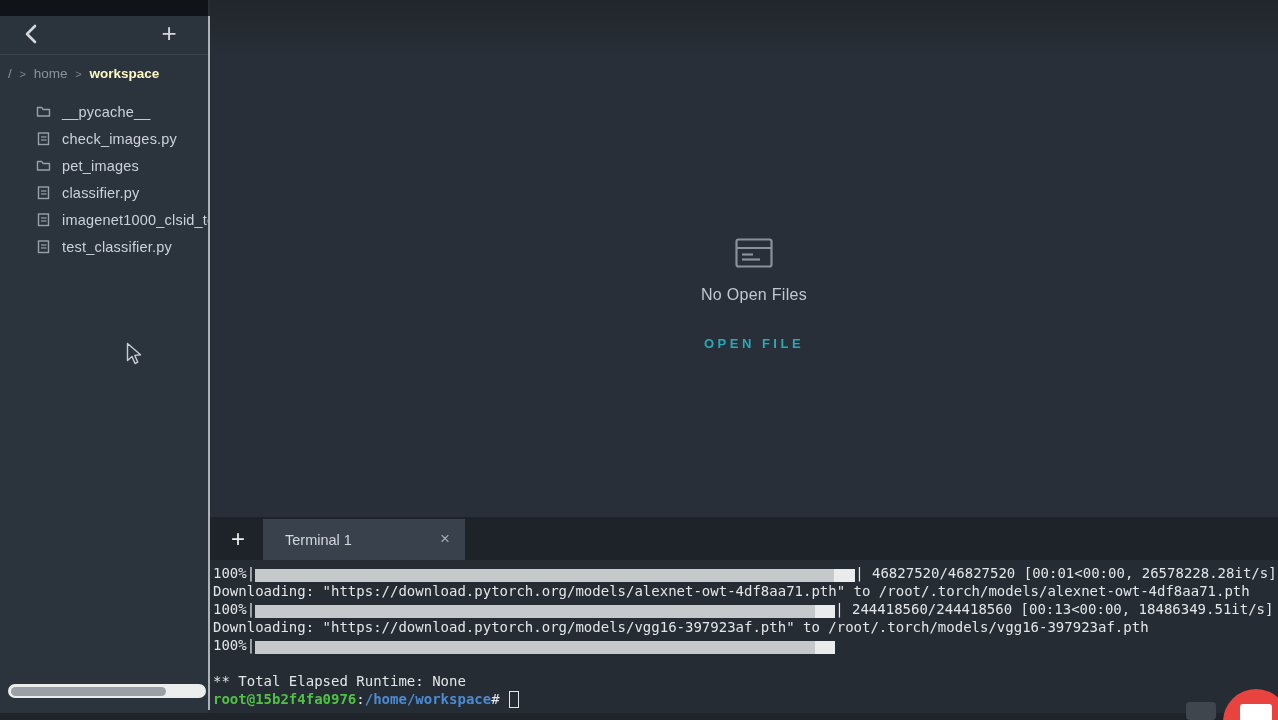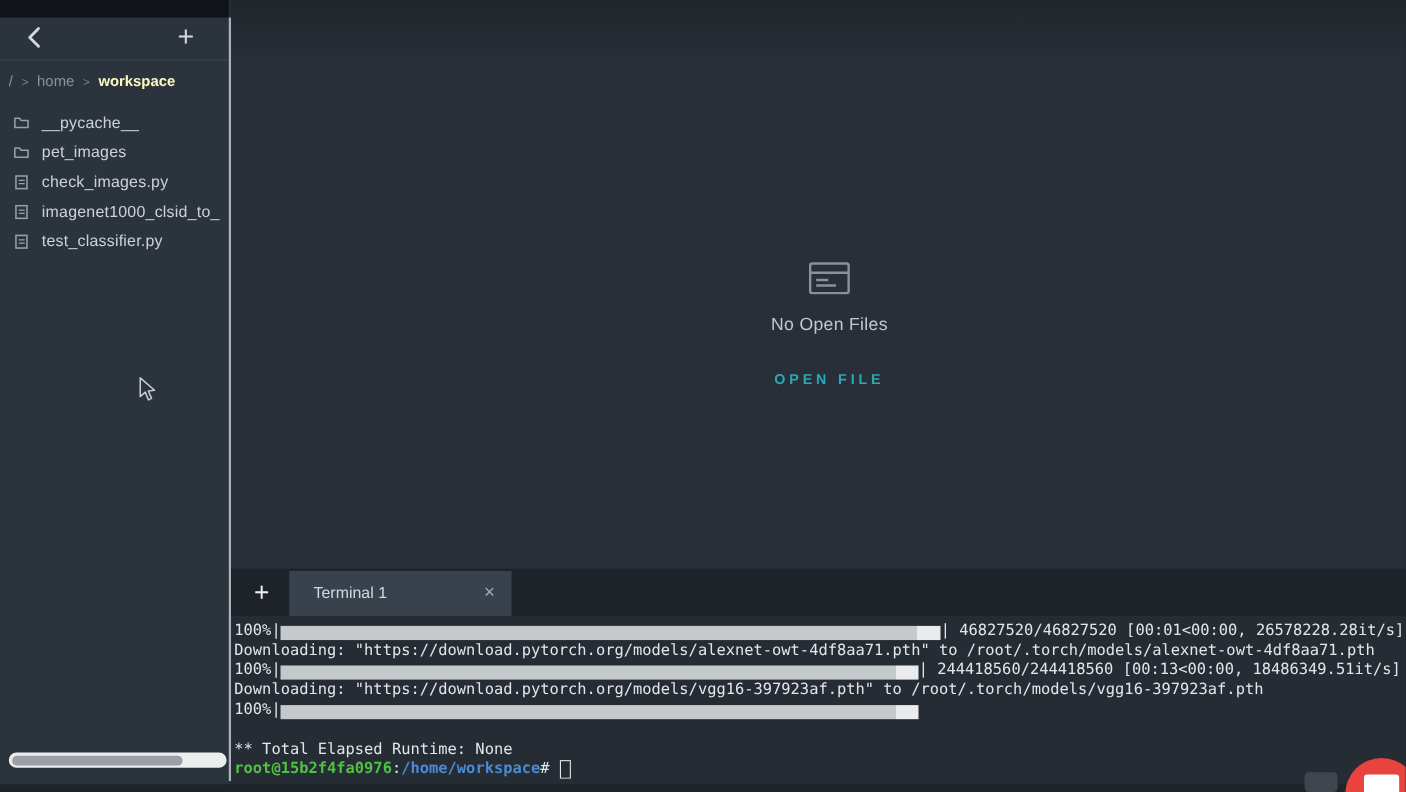--- a/index.html
+++ b/index.html
@@ -12,21 +12,21 @@
   .side-header{position:absolute;left:0;top:16px;width:208px;height:38px;border-bottom:1px solid #3a424c;}
   .back-btn{position:absolute;left:20px;top:4px;width:24px;height:28px;cursor:pointer;}
   .add-btn{position:absolute;left:155px;top:2px;width:28px;height:30px;color:#d3d7db;
            font-size:26px;font-weight:300;line-height:30px;text-align:center;cursor:pointer;}
   .breadcrumb{position:absolute;left:8px;top:66px;width:196px;height:18px;font-size:13.5px;
               color:#8a929b;white-space:nowrap;overflow:hidden;}
   .breadcrumb .seg{cursor:pointer;}
   .breadcrumb .sep{margin:0 4px;font-size:11px;color:#7d858e;}
   .breadcrumb .current{color:#fef9c3;font-weight:bold;}
   .filelist{position:absolute;left:0;top:98px;width:208px;}
-  .frow{display:flex;align-items:center;height:27px;padding-left:12px;cursor:pointer;
+  .frow{display:flex;align-items:center;height:27px;padding-left:36px;cursor:pointer;
         white-space:nowrap;overflow:hidden;}
   .ficon{width:15px;height:15px;margin-right:11px;flex:0 0 auto;display:inline-flex;}
   .flabel{font-size:14.5px;color:#ccd2d8;letter-spacing:.2px;}
   .side-scrollbar{position:absolute;left:8px;top:684px;width:198px;height:14px;
                   background:#eceded;border-radius:7px;}
   .side-scrollthumb{position:absolute;left:3px;top:2.5px;width:155px;height:9px;
                     background:#9aa0a5;border-radius:5px;cursor:grab;}
 
   
   .v-divider{position:absolute;left:208px;top:16px;width:2px;height:694px;background:#adb2b7;}
@@ -102,37 +102,47 @@
           <svg width="15" height="15" viewBox="0 0 15 15">
               <path d="M1.5 4.5 L1.5 12 L13.5 12 L13.5 5.5 L7 5.5 L5.8 3.5 L1.5 3.5 Z" fill="none" stroke="#98a0a8" stroke-width="1.4" stroke-linejoin="round"></path>
             </svg>
         </span>
         <span class="flabel">__pycache__</span>
       </div>
 
       <div class="frow">
         <span class="ficon">
           <svg width="15" height="15" viewBox="0 0 15 15">
+              <rect x="2.5" y="2" width="10" height="11.5" fill="none" stroke="#98a0a8" stroke-width="1.4"></rect>
+              <line x1="5" y1="6" x2="10.5" y2="6" stroke="#98a0a8" stroke-width="1.2"></line>
+              <line x1="5" y1="9" x2="10.5" y2="9" stroke="#98a0a8" stroke-width="1.2"></line>
+            </svg>
+        </span>
+        <span class="flabel">check_images.py</span>
+      </div>
+
+      <div class="frow">
+        <span class="ficon">
+          <svg width="15" height="15" viewBox="0 0 15 15">
               <path d="M1.5 4.5 L1.5 12 L13.5 12 L13.5 5.5 L7 5.5 L5.8 3.5 L1.5 3.5 Z" fill="none" stroke="#98a0a8" stroke-width="1.4" stroke-linejoin="round"></path>
             </svg>
         </span>
         <span class="flabel">pet_images</span>
       </div>
 
       <div class="frow">
         <span class="ficon">
           <svg width="15" height="15" viewBox="0 0 15 15">
               <rect x="2.5" y="2" width="10" height="11.5" fill="none" stroke="#98a0a8" stroke-width="1.4"></rect>
               <line x1="5" y1="6" x2="10.5" y2="6" stroke="#98a0a8" stroke-width="1.2"></line>
               <line x1="5" y1="9" x2="10.5" y2="9" stroke="#98a0a8" stroke-width="1.2"></line>
             </svg>
         </span>
-        <span class="flabel">check_images.py</span>
-      </div>
-
+        <span class="flabel">classifier.py</span>
+      </div>
 
       <div class="frow">
         <span class="ficon">
           <svg width="15" height="15" viewBox="0 0 15 15">
               <rect x="2.5" y="2" width="10" height="11.5" fill="none" stroke="#98a0a8" stroke-width="1.4"></rect>
               <line x1="5" y1="6" x2="10.5" y2="6" stroke="#98a0a8" stroke-width="1.2"></line>
               <line x1="5" y1="9" x2="10.5" y2="9" stroke="#98a0a8" stroke-width="1.2"></line>
             </svg>
         </span>
         <span class="flabel">imagenet1000_clsid_to_</span>

